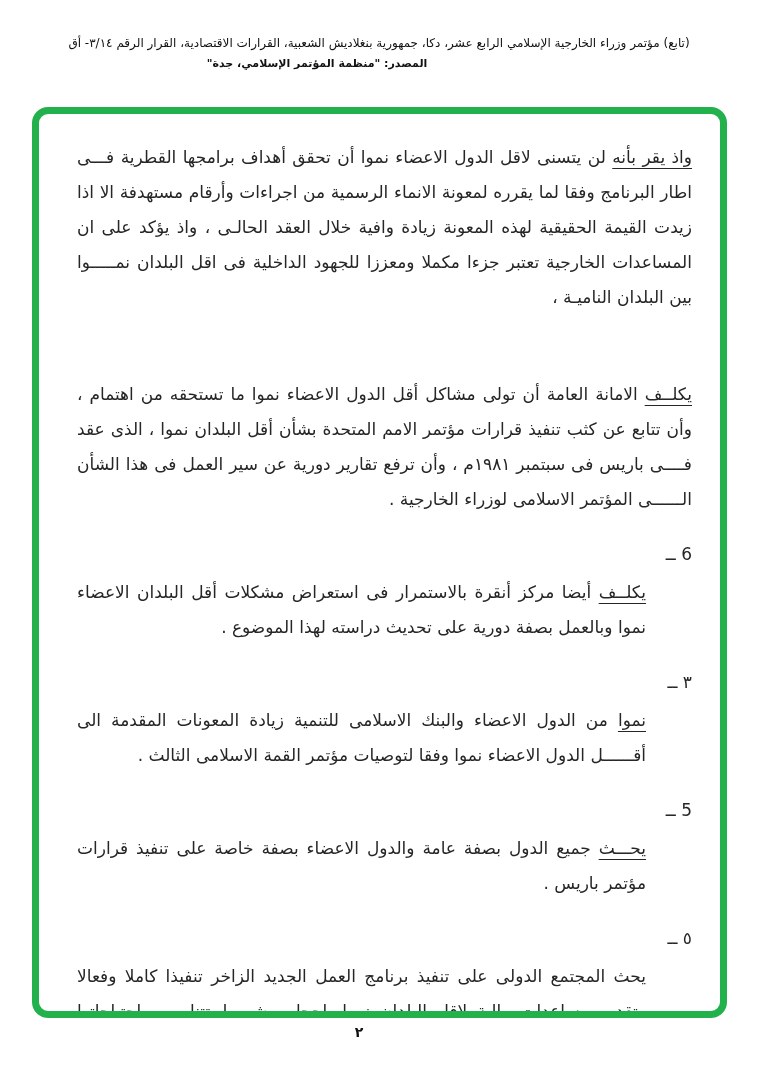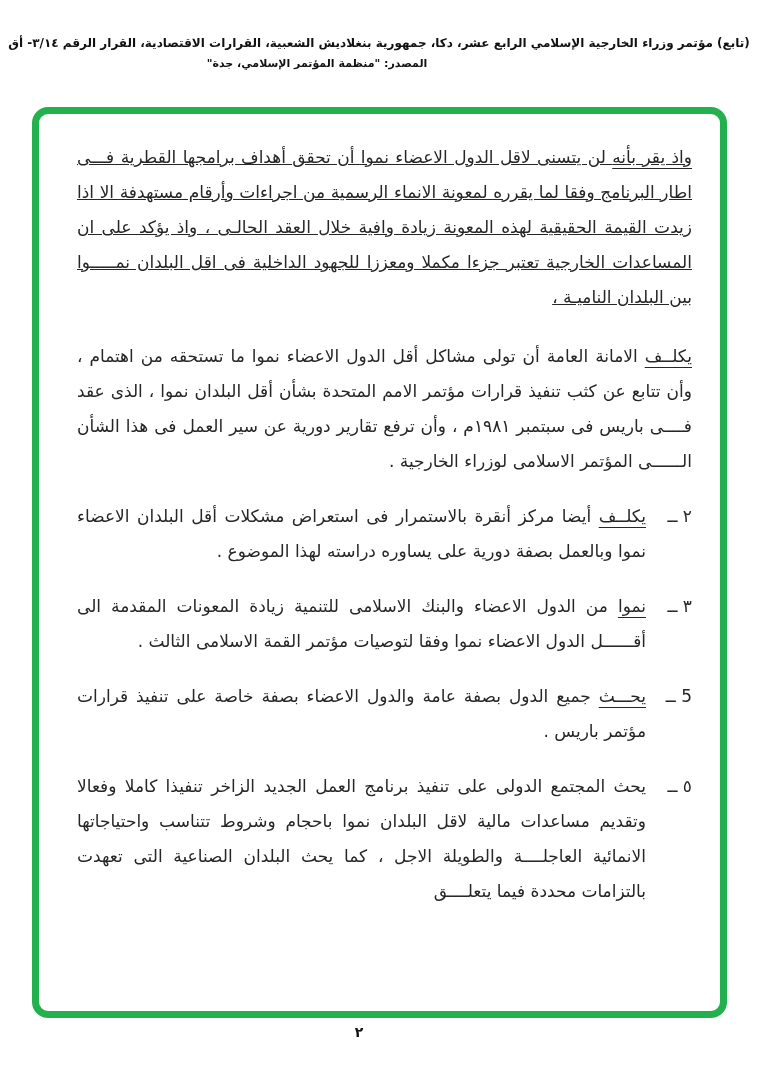--- a/index.html
+++ b/index.html
@@ -15,21 +15,21 @@
     position:relative;
     overflow:hidden;
   }
   .header{
     margin-top:36px;
     text-align:center;
     direction:rtl;
   }
   .header-line1{
     font-size:12px;
-    font-weight:bold;
+    font-weight:normal;
     white-space:nowrap;
     color:#111;
   }
   .header-source{
     margin-top:7px;
     font-size:11px;
     font-weight:bold;
     color:#111;
     position:relative;
     left:-62px;
@@ -49,40 +49,40 @@
   .content{
     direction:rtl;
     padding:26px 28px 0 38px;
     font-size:17px;
     line-height:35px;
     text-align:justify;
     color:var(--ink);
   }
   .preamble-paragraph{
     margin:0 0 24px 0;
-    text-decoration:underline;
   }
   .lead.u{
     text-decoration:underline;
     text-underline-offset:5px;
     text-decoration-thickness:1px;
   }
   .items{margin-top:2px;}
   .item{
     display:flex;
     gap:10px;
     margin-bottom:20px;
   }
   .item-marker{
     flex:0 0 36px;
     white-space:nowrap;
   }
   .item-text{
     flex:1;
     text-align:justify;
+    margin-top:38px;
   }
   .page-number{
     position:absolute;
     top:1024px;
     left:0;
     width:758px;
     text-align:center;
     font-size:14px;
     font-weight:bold;
     color:#111;
@@ -104,22 +104,22 @@
 
 
 
     <div class="items">
 
       <div class="item">
         <span class="item-text"><span class="lead u">يكلــف</span><span> الامانة العامة أن تولى مشاكل أقل الدول الاعضاء نموا ما تستحقه من اهتمام ، وأن تتابع عن كثب تنفيذ قرارات مؤتمر الامم المتحدة بشأن أقل البلدان نموا ، الذى عقد فــــى باريس فى سبتمبر ١٩٨١م ، وأن ترفع تقارير دورية عن سير العمل فى هذا الشأن الــــــى المؤتمر الاسلامى لوزراء الخارجية .</span></span>
       </div>
 
       <div class="item">
-        <span class="item-marker">٢ ــ</span>
-        <span class="item-text"><span class="lead u">يكلــف</span><span> أيضا مركز أنقرة بالاستمرار فى استعراض مشكلات أقل البلدان الاعضاء نموا وبالعمل بصفة دورية على يساوره دراسته لهذا الموضوع .</span></span>
+        <span class="item-marker">6 ــ</span>
+        <span class="item-text"><span class="lead u">يكلــف</span><span> أيضا مركز أنقرة بالاستمرار فى استعراض مشكلات أقل البلدان الاعضاء نموا وبالعمل بصفة دورية على تحديث دراسته لهذا الموضوع .</span></span>
       </div>
 
       <div class="item">
         <span class="item-marker">٣ ــ</span>
         <span class="item-text"><span class="lead u">نموا</span><span> من الدول الاعضاء والبنك الاسلامى للتنمية زيادة المعونات المقدمة الى أقــــــل الدول الاعضاء نموا وفقا لتوصيات مؤتمر القمة الاسلامى الثالث .</span></span>
       </div>
 
       <div class="item">
         <span class="item-marker">5 ــ</span>
         <span class="item-text"><span class="lead u">يحـــث</span><span> جميع الدول بصفة عامة والدول الاعضاء بصفة خاصة على تنفيذ قرارات مؤتمر باريس .</span></span>

